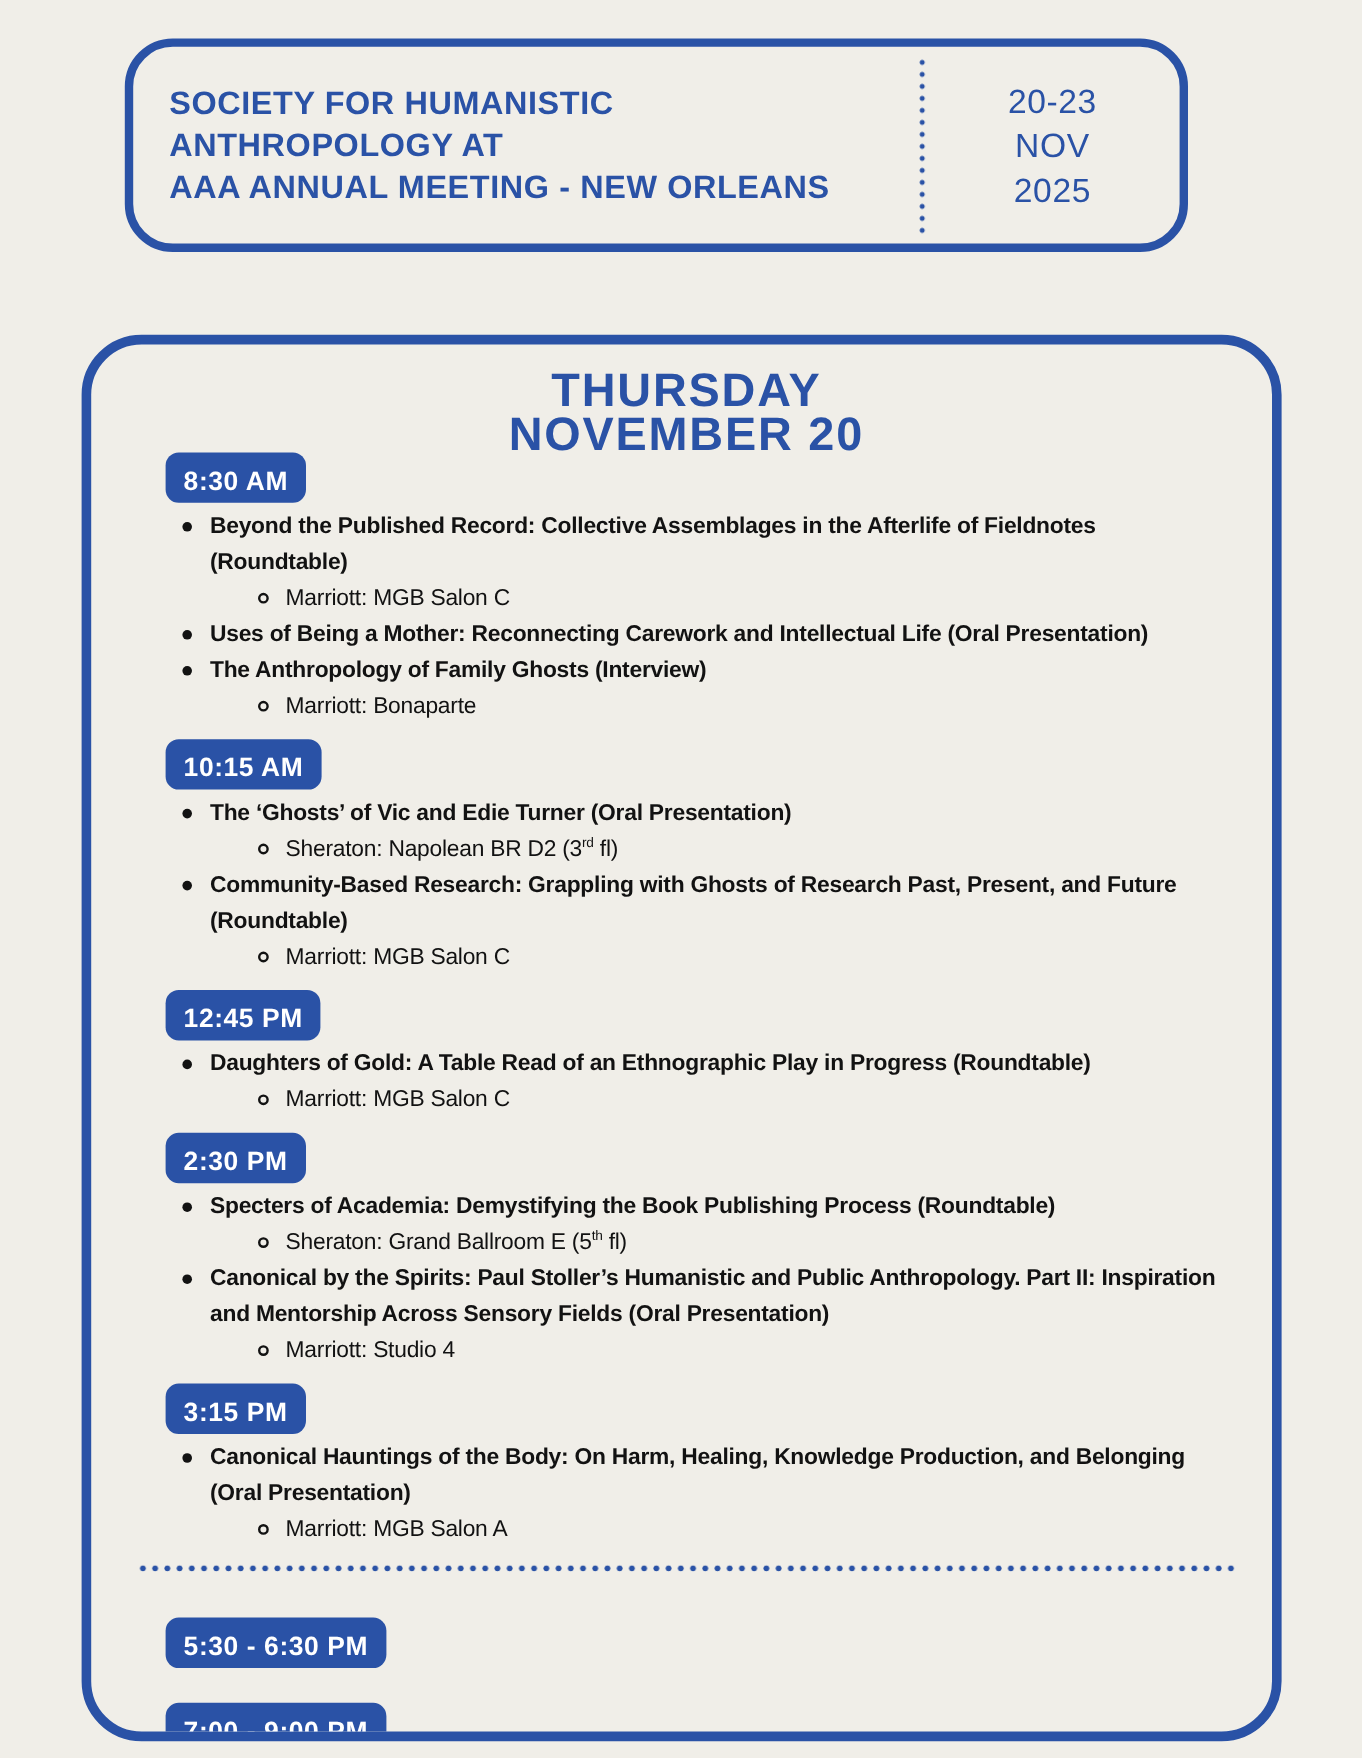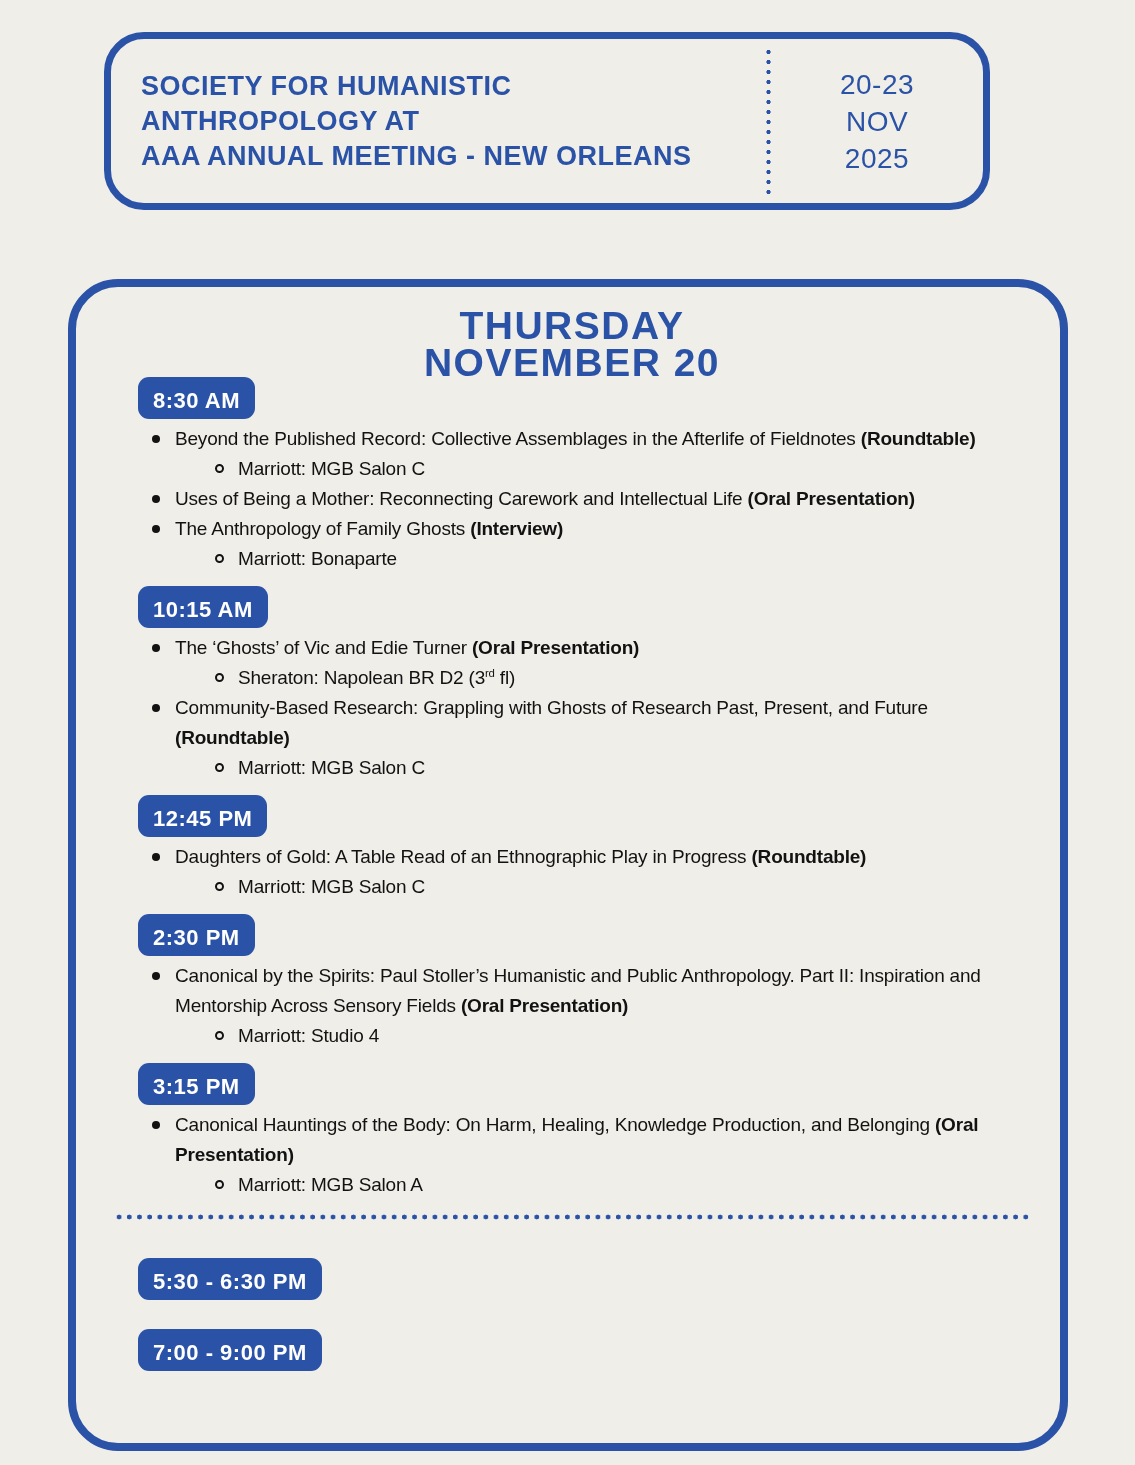--- a/index.html
+++ b/index.html
@@ -64,21 +64,21 @@
 
   .event{
     display:flex;align-items:flex-start;
     margin-left:42px;margin-right:6px;
     font-size:19px;line-height:30px;letter-spacing:-.2px;
   }
   .bullet{
     flex:none;width:8px;height:8px;border-radius:50%;background:var(--ink);
     margin:11px 15px 0 0;
   }
-  .event-title{font-weight:normal;}
+  .event-title{font-weight:bold;}
   .event-type{font-weight:bold;}
   .loc-row{
     display:flex;align-items:flex-start;
     margin-left:40px;
     font-size:19px;line-height:30px;font-weight:normal;letter-spacing:-.2px;
   }
   .ring{
     flex:none;width:9px;height:9px;border:2px solid var(--ink);border-radius:50%;
     margin:10px 14px 0 0;
   }
@@ -162,20 +162,29 @@
             <div class="event-line"><span class="event-title">Daughters of Gold: A Table Read of an Ethnographic Play in Progress</span> <span class="event-type">(Roundtable)</span></div>
             <div class="loc-row">
               <span class="ring"></span>
               <span class="loc-text">Marriott: MGB Salon C</span>
             </div>
           </div>
         </div></section>
       <section class="section"><div class="time-badge">2:30 PM</div><div class="event">
           <span class="bullet"></span>
           <div class="event-text">
+            <div class="event-line"><span class="event-title">Specters of Academia: Demystifying the Book Publishing Process</span> <span class="event-type">(Roundtable)</span></div>
+            <div class="loc-row">
+              <span class="ring"></span>
+              <span class="loc-text">Sheraton: Grand Ballroom E (5<sup>th</sup> fl)</span>
+            </div>
+          </div>
+        </div><div class="event">
+          <span class="bullet"></span>
+          <div class="event-text">
             <div class="event-line"><span class="event-title">Canonical by the Spirits: Paul Stoller’s Humanistic and Public Anthropology. Part II: Inspiration and Mentorship Across Sensory Fields</span> <span class="event-type">(Oral Presentation)</span></div>
             <div class="loc-row">
               <span class="ring"></span>
               <span class="loc-text">Marriott: Studio 4</span>
             </div>
           </div>
         </div></section>
       <section class="section"><div class="time-badge">3:15 PM</div><div class="event">
           <span class="bullet"></span>
           <div class="event-text">

